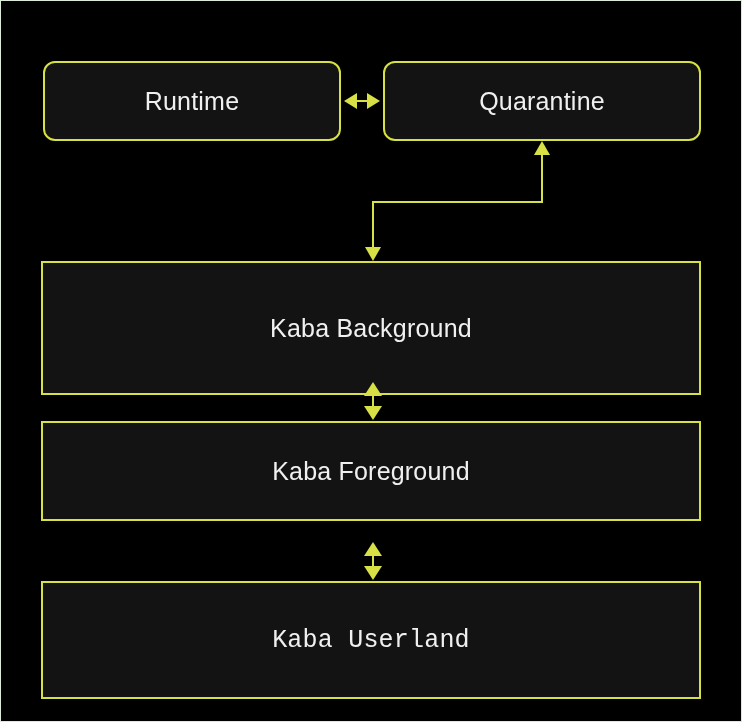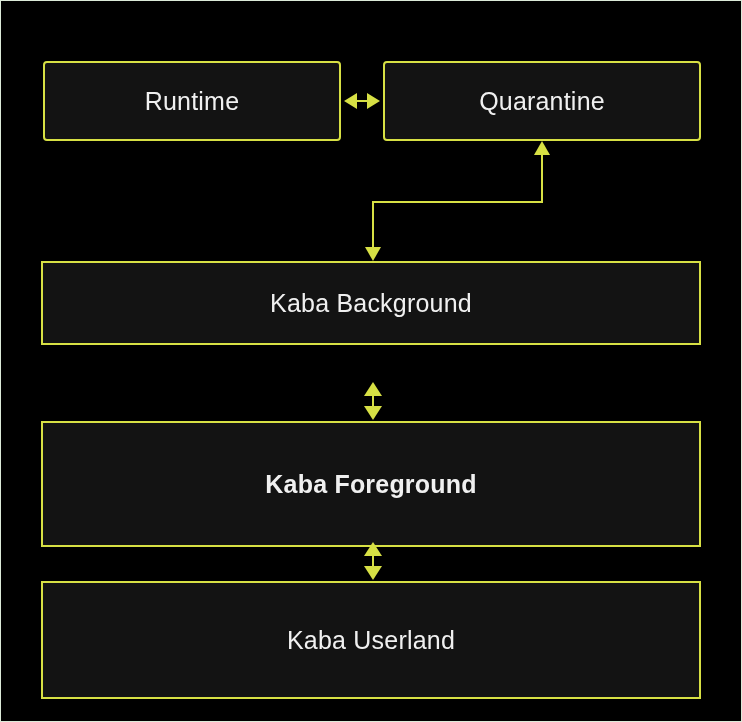--- a/index.html
+++ b/index.html
@@ -18,21 +18,21 @@
     overflow:hidden;
     font-family:"Liberation Sans",sans-serif;
   }
   .node{
     position:absolute;
     box-sizing:border-box;
     background:var(--node-fill);
     border:2px solid var(--accent);
     display:flex;align-items:center;justify-content:center;
   }
-  .node.rounded{border-radius:4px;}
+  .node.rounded{border-radius:12px;}
   .node-label{
     color:var(--node-text);
     font-size:25px;
     letter-spacing:0.2px;
     white-space:nowrap;
   }
   .edge{position:absolute;display:block;}
   .edge .stroke{stroke:var(--accent);stroke-width:2;fill:none;}
   .edge .head{fill:var(--accent);stroke:none;}
 </style>
@@ -54,37 +54,37 @@
     <polygon class="head" points="2,14 15,6 15,22"></polygon>
     <polygon class="head" points="38,14 25,6 25,22"></polygon>
   </svg>
 
   <svg class="edge" style="left:360px;top:139px;" width="200" height="124" viewBox="0 0 200 124">
     <path class="stroke" d="M181 13 L181 62 L12 62 L12 108"></path>
     <polygon class="head" points="181,1 173,15 189,15"></polygon>
     <polygon class="head" points="12,121 4,107 20,107"></polygon>
   </svg>
 
-  <div class="node" style="left:40px;top:260px;width:660px;height:84px;">
+  <div class="node" style="left:40px;top:260px;width:660px;height:134px;">
     <span class="node-label">Kaba Background</span>
   </div>
 
   <svg class="edge" style="left:358px;top:379px;" width="28" height="42" viewBox="0 0 28 42">
     <path class="stroke" d="M14 13 L14 29"></path>
     <polygon class="head" points="14,2 5,16 23,16"></polygon>
     <polygon class="head" points="14,40 5,26 23,26"></polygon>
   </svg>
 
-  <div class="node" style="left:40px;top:420px;width:660px;height:126px;font-weight:bold;">
+  <div class="node" style="left:40px;top:420px;width:660px;height:100px;">
     <span class="node-label">Kaba Foreground</span>
   </div>
 
   <svg class="edge" style="left:358px;top:539px;" width="28" height="42" viewBox="0 0 28 42">
     <path class="stroke" d="M14 13 L14 29"></path>
     <polygon class="head" points="14,2 5,16 23,16"></polygon>
     <polygon class="head" points="14,40 5,26 23,26"></polygon>
   </svg>
 
-  <div class="node" style="left:40px;top:580px;width:660px;height:118px;">
+  <div class="node" style="left:40px;top:580px;width:660px;height:118px;font-family:Liberation Mono, monospace;">
     <span class="node-label">Kaba Userland</span>
   </div>
 
 </div>
 
 </body></html>

